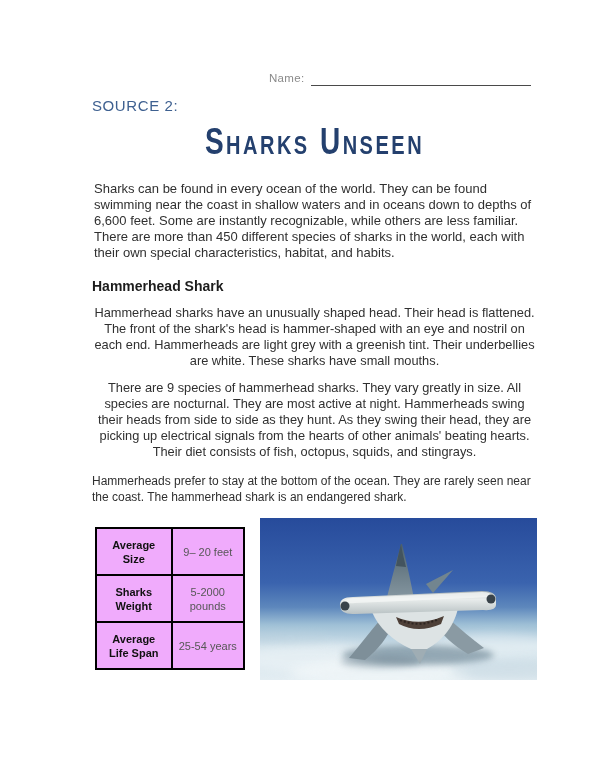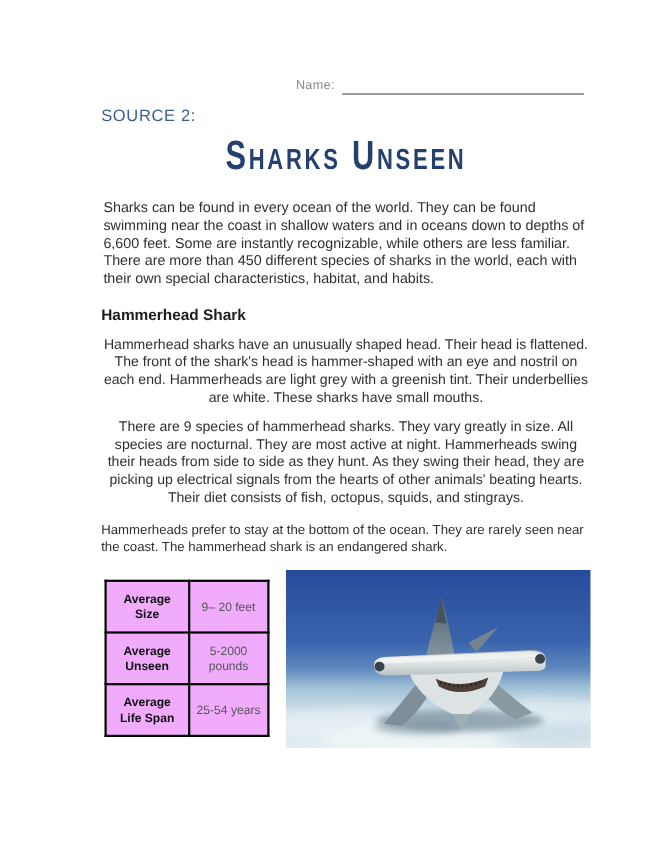--- a/index.html
+++ b/index.html
@@ -114,21 +114,21 @@
 
   <div class="figure-row">
 
     <table class="stats-table">
       <tbody>
         <tr>
           <td class="cell-label">Average Size</td>
           <td class="cell-value">9– 20 feet</td>
         </tr>
         <tr>
-          <td class="cell-label">Average Unseen</td>
+          <td class="cell-label">Sharks Weight</td>
           <td class="cell-value">5-2000 pounds</td>
         </tr>
         <tr>
           <td class="cell-label">Average Life Span</td>
           <td class="cell-value">25-54 years</td>
         </tr>
       </tbody>
     </table>
 
     <div class="photo">

